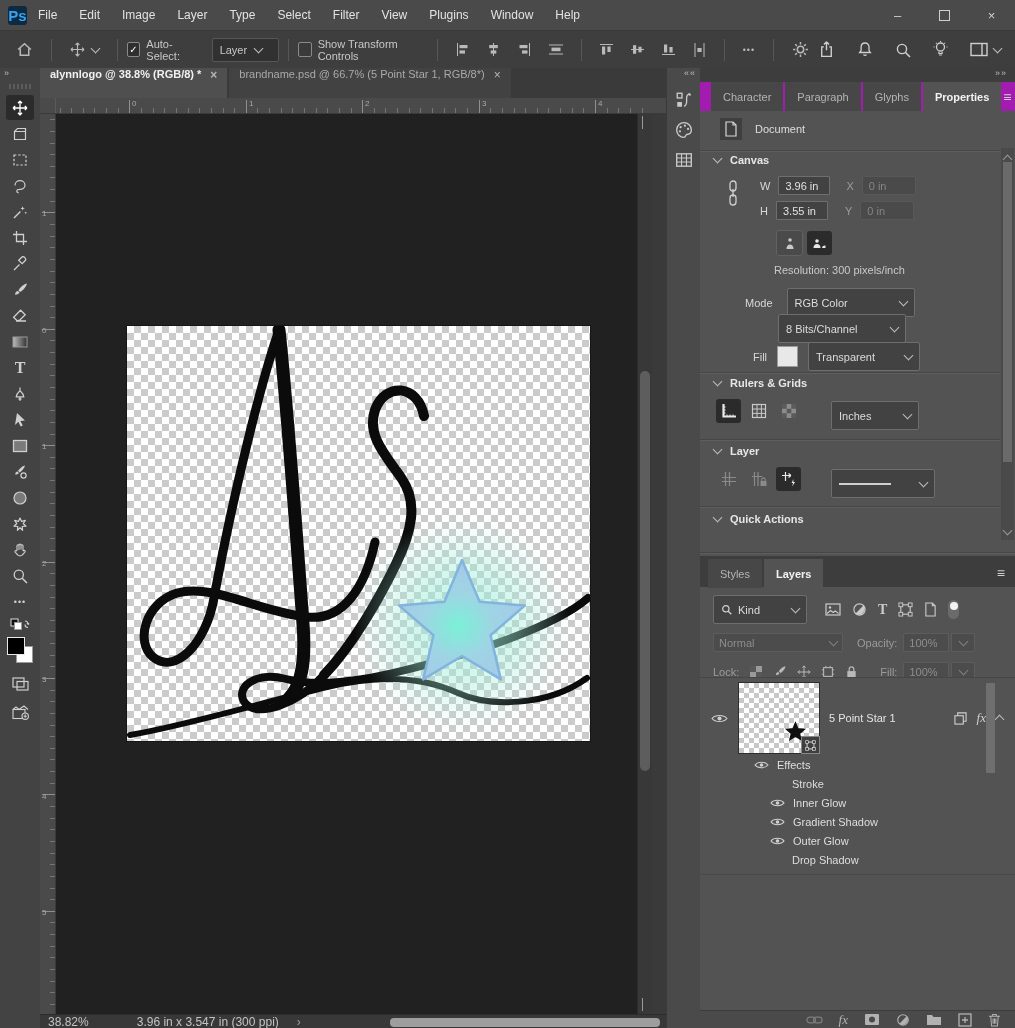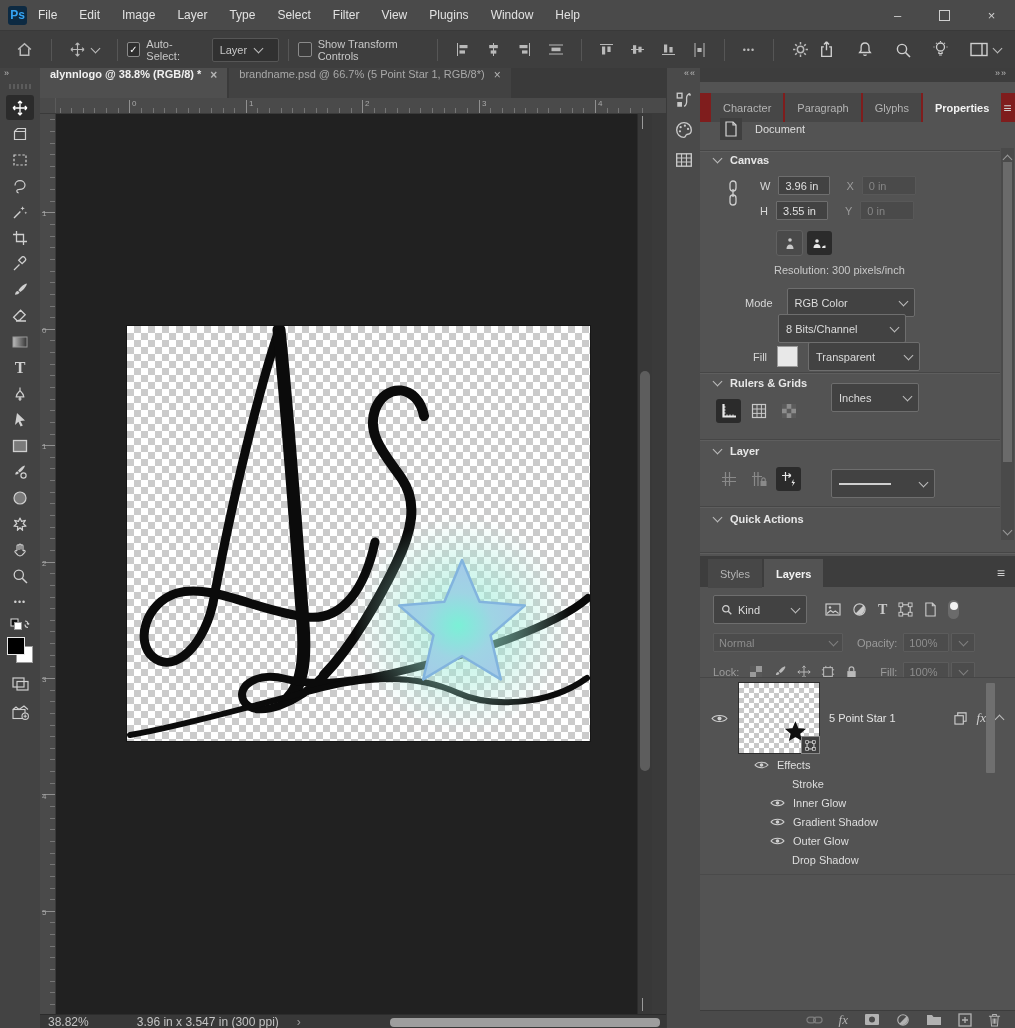--- a/index.html
+++ b/index.html
@@ -5,21 +5,21 @@
   html,body{margin:0;padding:0;background:#2a2a2a;}
   #app{position:relative;width:1015px;height:1028px;overflow:hidden;
        font-family:"Liberation Sans",sans-serif;font-size:11px;color:#d8d8d8;
        background:#4a4a4a;-webkit-font-smoothing:antialiased;}
   .abs{position:absolute;}
   .row{display:flex;align-items:center;}
   svg.ic{display:block;}
   .dim{color:#9b9b9b;}
   
   #menubar{left:0;top:0;width:1015px;height:30px;background:#4a4a4a;border-bottom:1px solid #393939;display:flex;align-items:center;}
-  #pslogo{width:19px;height:19px;margin-left:8px;background:#0d2a42;color:#35a4f4;font-weight:bold;font-size:12px;display:flex;align-items:center;justify-content:center;border-radius:3px;}
+  #pslogo{width:19px;height:19px;margin-left:8px;background:#0d2a42;color:#35a4f4;font-weight:bold;font-size:15px;display:flex;align-items:center;justify-content:center;border-radius:3px;}
   .menuitem{padding:0 11px;font-size:12px;color:#e2e2e2;line-height:30px;}
   #winctrl{margin-left:auto;display:flex;height:30px;}
   .wbtn{width:47px;height:30px;display:flex;align-items:center;justify-content:center;color:#cfcfcf;font-size:13px;}
   .maxbox{width:9px;height:9px;border:1px solid #cfcfcf;}
   
   #optionsbar{left:0;top:31px;width:1015px;height:37px;background:#3e3e3e;border-bottom:1px solid #313131;display:flex;align-items:center;color:#c7c7c7;}
   .sep{width:1px;height:22px;background:#565656;margin:0 9px;}
   .cb{width:13px;height:13px;border:1px solid #8a8a8a;background:#2f2f2f;display:flex;align-items:center;justify-content:center;font-size:10px;color:#fff;margin-right:6px;border-radius:2px;}
   .cb.empty{background:#3a3a3a;}
   .ddl{background:#313131;border:1px solid #565656;height:22px;display:flex;align-items:center;padding:0 7px;gap:8px;border-radius:2px;}
@@ -63,21 +63,21 @@
   .scrarr{position:absolute;left:4px;color:#9a9a9a;}
   #statusbar{position:absolute;left:0;top:946px;width:626px;height:14px;background:#383838;border-top:1px solid #2c2c2c;display:flex;align-items:center;font-size:12px;color:#c3c3c3;}
   #hthumb{position:absolute;left:350px;top:3px;width:270px;height:9px;background:#9e9e9e;border-radius:4px;}
   
   #dockstrip{left:666px;top:68px;width:34px;height:960px;background:#4a4a4a;border-left:1px solid #3a3a3a;border-right:1px solid #3a3a3a;}
   #dockstrip .hdr{height:14px;font-size:9px;color:#bbb;text-align:right;padding-right:5px;letter-spacing:1px;}
   .dockic{width:24px;height:24px;margin:6px auto;display:flex;align-items:center;justify-content:center;color:#c9c9c9;}
   
   #rightcol{left:700px;top:68px;width:315px;height:960px;background:#535353;}
   #rightcol .hdr{position:absolute;left:0;top:0;width:315px;height:14px;background:#3d3d3d;font-size:9px;color:#bbb;text-align:right;padding-right:8px;letter-spacing:1px;box-sizing:border-box;}
-  #proptabs{position:absolute;left:0;top:25px;width:315px;height:29px;background:#7f1d1d;display:flex;}
+  #proptabs{position:absolute;left:0;top:14px;width:315px;height:29px;background:#a21caf;display:flex;}
   .ptab{height:29px;display:flex;align-items:center;padding:0 12px;margin-right:2px;background:#474747;color:#b4b4b4;font-size:11px;}
   .ptab.active{background:#535353;color:#f2f2f2;font-weight:bold;}
   .hamb{margin-left:auto;margin-right:10px;align-self:center;color:#cfcfcf;font-size:14px;}
   .secdiv{position:absolute;left:0;width:300px;height:1px;background:#464646;box-shadow:0 1px 0 #5e5e5e;}
   .sechdr{position:absolute;left:14px;display:flex;align-items:center;gap:9px;font-weight:bold;color:#e6e6e6;font-size:11px;}
   .field{background:#424242;border:1px solid #6e6e6e;height:17px;display:flex;align-items:center;padding:0 6px;color:#e0e0e0;border-radius:1px;}
   .field.dis{border-color:#585858;background:#4a4a4a;color:#858585;}
   .drop{background:#424242;border:1px solid #6e6e6e;height:19px;display:flex;align-items:center;padding:4px 7px;color:#dcdcdc;border-radius:2px;}
   .drop .chev{margin-left:auto;}
   .sqbtn{position:absolute;width:25px;height:24px;border-radius:3px;display:flex;align-items:center;justify-content:center;color:#c9c9c9;}
@@ -597,21 +597,21 @@
           <rect x="1.5" y="1.5" width="13" height="13" fill="none" stroke="currentColor" stroke-width="1.2"></rect>
           <path d="M1.5 6h13M1.5 10.4h13M6 1.5v13M10.4 1.5v13" stroke="currentColor" stroke-width="1"></path>
         </svg>
       </div>
     <div class="sqbtn" style="left:76px;top:331px">
       <svg class="ic" width="16" height="16" viewBox="0 0 16 16">
           <rect x="1" y="1" width="14" height="14" fill="#8c8c8c"></rect>
           <path d="M1 1h4.7v4.7H1zM10.3 1H15v4.7h-4.7zM5.7 5.7h4.6v4.6H5.7zM1 10.3h4.7V15H1zM10.3 10.3H15V15h-4.7z" fill="#5b5b5b"></path>
         </svg>
       </div>
-    <div class="drop abs" style="left:131px;top:315px;width:72px">
+    <div class="drop abs" style="left:131px;top:333px;width:72px">
       <span>Inches</span>
         <span class="chev"></span>
       </div>
     <div class="secdiv" style="top:371px"></div>
 
     <div class="sechdr" style="top:377px">
       <span class="chev"></span>
       <span>Layer</span>
     </div>
     <div class="sqbtn off" style="left:16px;top:399px">

